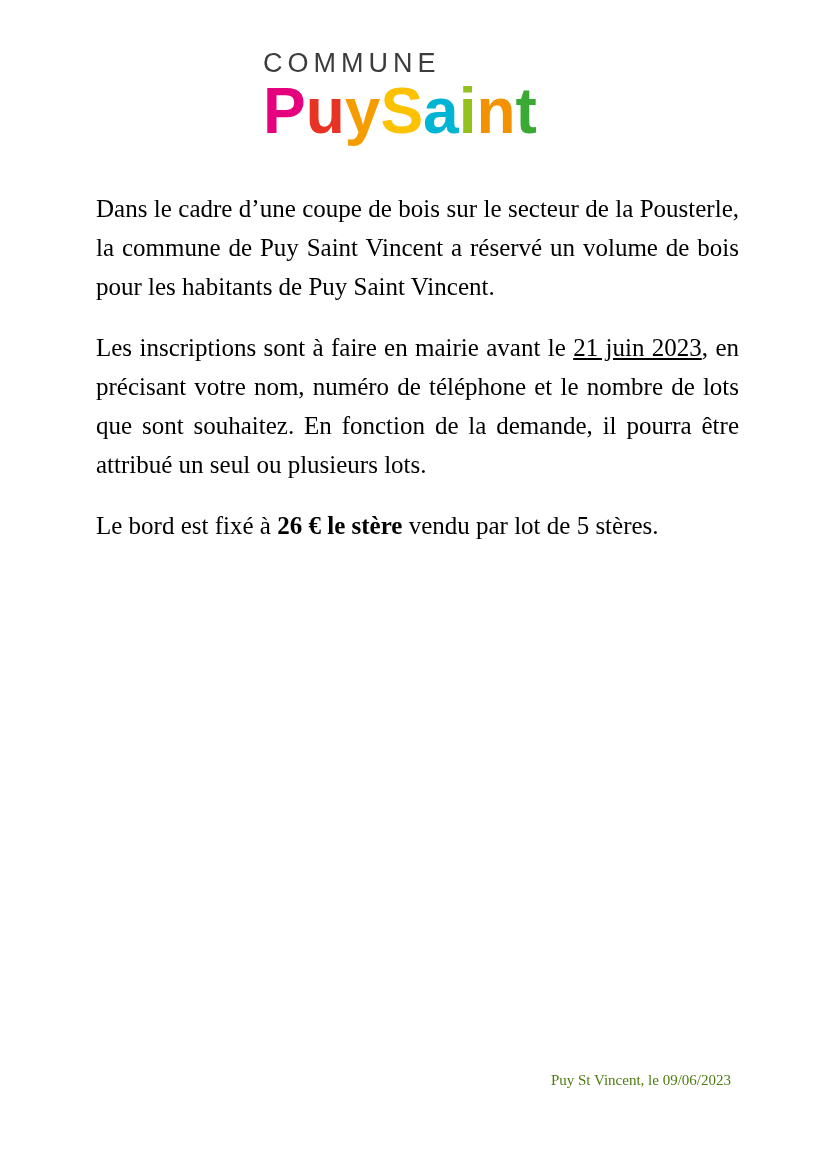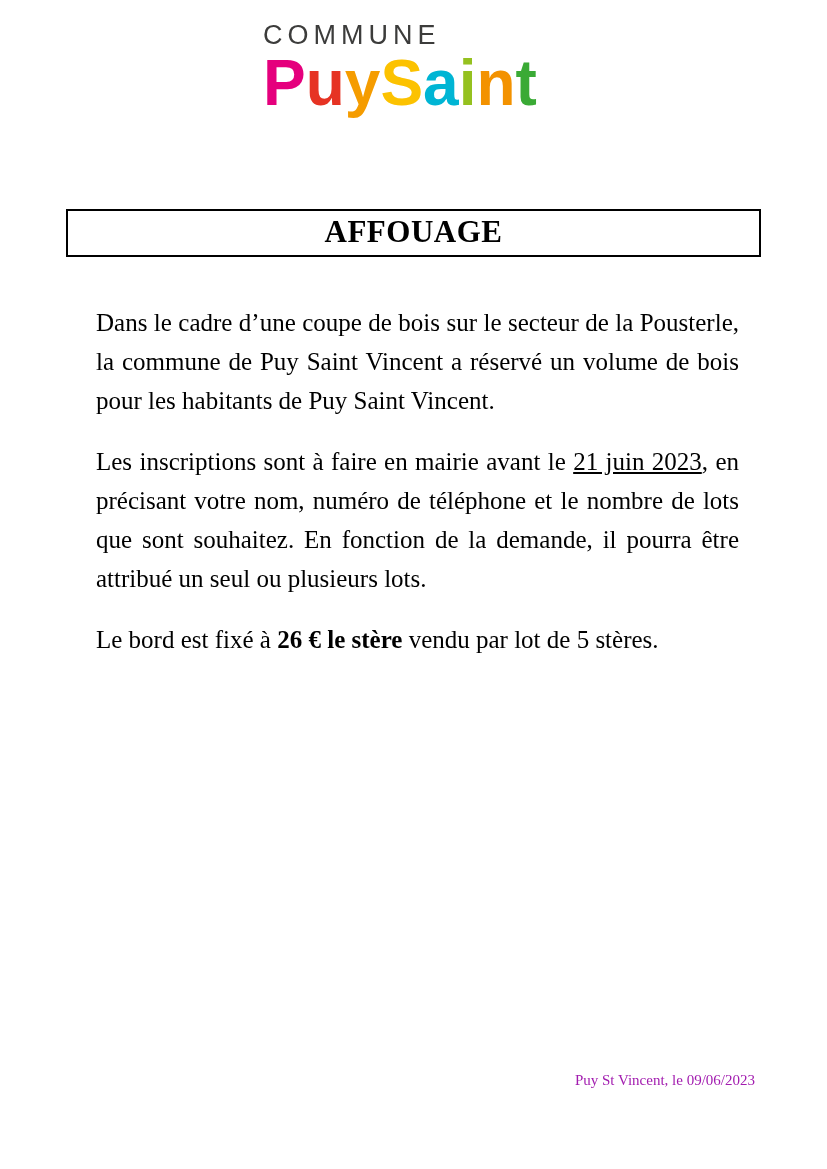--- a/index.html
+++ b/index.html
@@ -8,21 +8,21 @@
     width: 827px;
     height: 1169px;
     background: #ffffff;
     font-family: "Liberation Serif", serif;
     color: #000;
     overflow: hidden;
     margin: 0 auto;
   }
   
   .logo {
-    padding-top: 20px;
+    padding-top: 48px;
     margin-left: 263px;
     width: 290px;
   }
   .logo-commune {
     font-family: "Liberation Sans", sans-serif;
     font-size: 27px;
     letter-spacing: 5px;
     color: #3c3c3b;
     font-weight: 400;
   }
@@ -64,40 +64,37 @@
     font-size: 25px;
     line-height: 39px;
   }
   .doc-body p.para { margin: 0 0 22px 0; }
   .seg-normal { font-weight: normal; }
   .seg-bold { font-weight: bold; }
   .seg-underline { text-decoration: underline; }
   
   .footer {
     position: absolute;
-    right: 72px;
+    right: 96px;
     top: 1072px;
     font-family: "Liberation Serif", serif;
     font-size: 15px;
-    color: #a21caf;
+    color: #4d7c0f;
   }
 </style>
 </head>
 <body>
 
 <div class="page">
 
   <header class="logo">
     <div class="logo-commune">COMMUNE</div>
     <div class="logo-big"><span style="color: rgb(229, 0, 125);">P</span><span style="color: rgb(230, 51, 35);">u</span><span style="color: rgb(245, 156, 0);">y</span><span style="color: rgb(252, 194, 0);">S</span><span style="color: rgb(0, 181, 212);">a</span><span style="color: rgb(149, 193, 31);">i</span><span style="color: rgb(243, 146, 0);">n</span><span style="color: rgb(58, 170, 53);">t</span></div>
   </header>
 
-  <div class="title-box">
-    <h1>AFFOUAGE</h1>
-  </div>
 
   <main class="doc-body">
       <p class="para"><span class="seg-normal">Dans le cadre d’une coupe de bois sur le secteur de la Pousterle, la commune de Puy Saint Vincent a réservé un volume de bois pour les habitants de Puy Saint Vincent.</span></p>
       <p class="para"><span class="seg-normal">Les inscriptions sont à faire en mairie avant le </span><span class="seg-underline">21 juin 2023</span><span class="seg-normal">, en précisant votre nom, numéro de téléphone et le nombre de lots que sont souhaitez. En fonction de la demande, il pourra être attribué un seul ou plusieurs lots.</span></p>
       <p class="para"><span class="seg-normal">Le bord est fixé à </span><span class="seg-bold">26 € le stère</span><span class="seg-normal"> vendu par lot de 5 stères.</span></p>
     </main>
 
   <div class="footer">Puy St Vincent, le 09/06/2023</div>
 
 </div>

